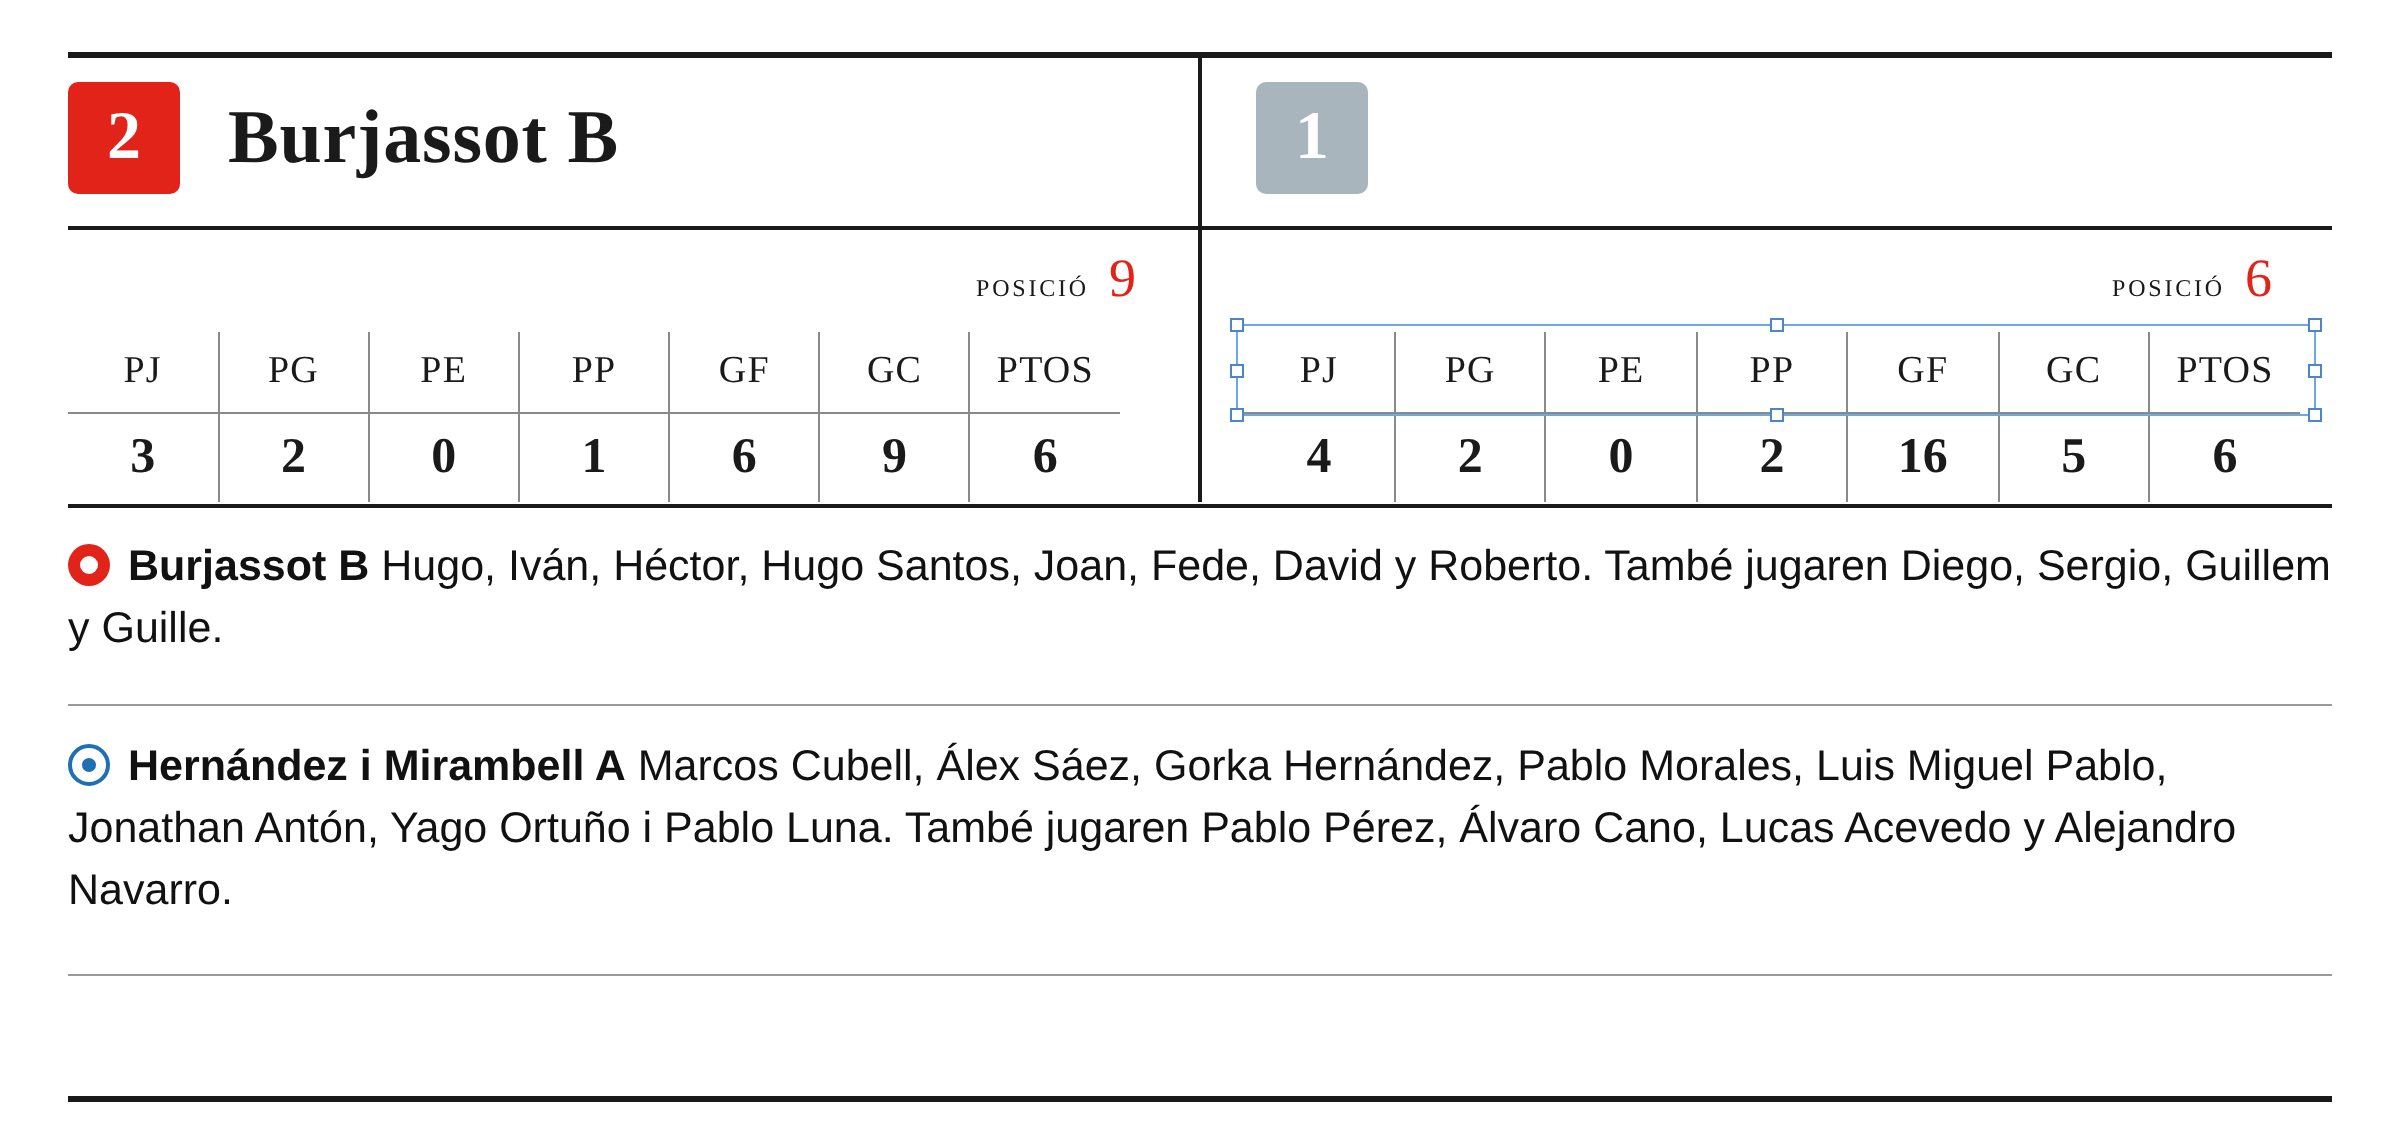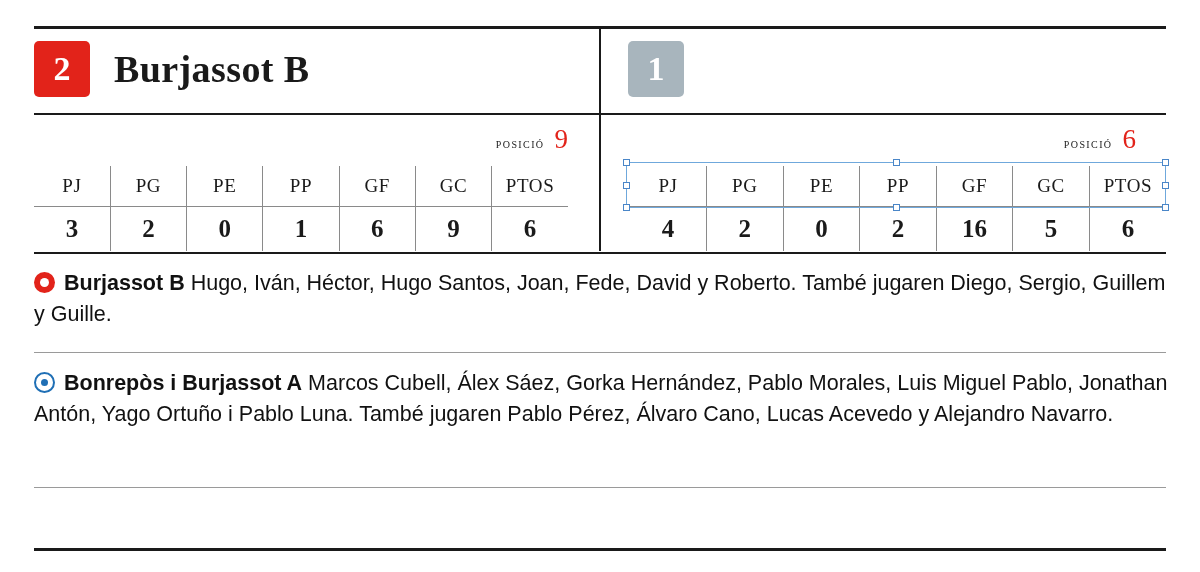--- a/index.html
+++ b/index.html
@@ -105,40 +105,40 @@
   .posicio-cell {
     flex: 1 1 50%;
     display: flex;
     align-items: baseline;
     justify-content: flex-end;
     box-sizing: border-box;
     padding-right: 30px;
   }
   .posicio-cell.left { padding-right: 32px; }
   .posicio-label {
-    font-size: 14px;
+    font-size: 17px;
     letter-spacing: 1.4px;
     font-variant: small-caps;
     text-transform: lowercase;
     font-family: "Liberation Serif", serif;
     color: #1a1a1a;
   }
   .posicio-num {
     margin-left: 10px;
     font-size: 27px;
     color: #e2231a;
     font-family: "Liberation Serif", serif;
   }
 
   
   .stats-wrap {
     position: absolute;
     top: 166px;
     left: 34px;
-    right: 34px;
+    right: 50px;
     height: 84px;
     display: flex;
   }
   .stats-half {
     flex: 1 1 50%;
     box-sizing: border-box;
     position: relative;
   }
   .stats-half.left  { padding-right: 32px; }
   .stats-half.right { padding-left: 30px; }
@@ -379,20 +379,20 @@
 
   <div class="rule-3"></div>
 
   <div class="para para-home">
     <span class="bullet red"></span><b>Burjassot B</b><span> Hugo, Iván, Héctor, Hugo Santos, Joan, Fede, David y Roberto. També jugaren Diego, Sergio, Guillem y Guille.</span>
   </div>
 
   <div class="rule-4"></div>
 
   <div class="para para-away">
-    <span class="bullet ring"></span><b>Bonrepòs i Burjassot A</b><span> Marcos Cubell, Álex Sáez, Gorka Hernández, Pablo Morales, Luis Miguel Pablo, Jonathan Antón, Yago Ortuño i Pablo Luna. També jugaren Pablo Pérez, Álvaro Cano, Lucas Acevedo y Alejandro Navarro.</span>
+    <span class="bullet ring"></span><b>Hernández i Mirambell A</b><span> Marcos Cubell, Álex Sáez, Gorka Hernández, Pablo Morales, Luis Miguel Pablo, Jonathan Antón, Yago Ortuño i Pablo Luna. També jugaren Pablo Pérez, Álvaro Cano, Lucas Acevedo y Alejandro Navarro.</span>
   </div>
 
   <div class="rule-5"></div>
 
 
   <div class="bottom-rule"></div>
 </div>
 
 </body></html>

